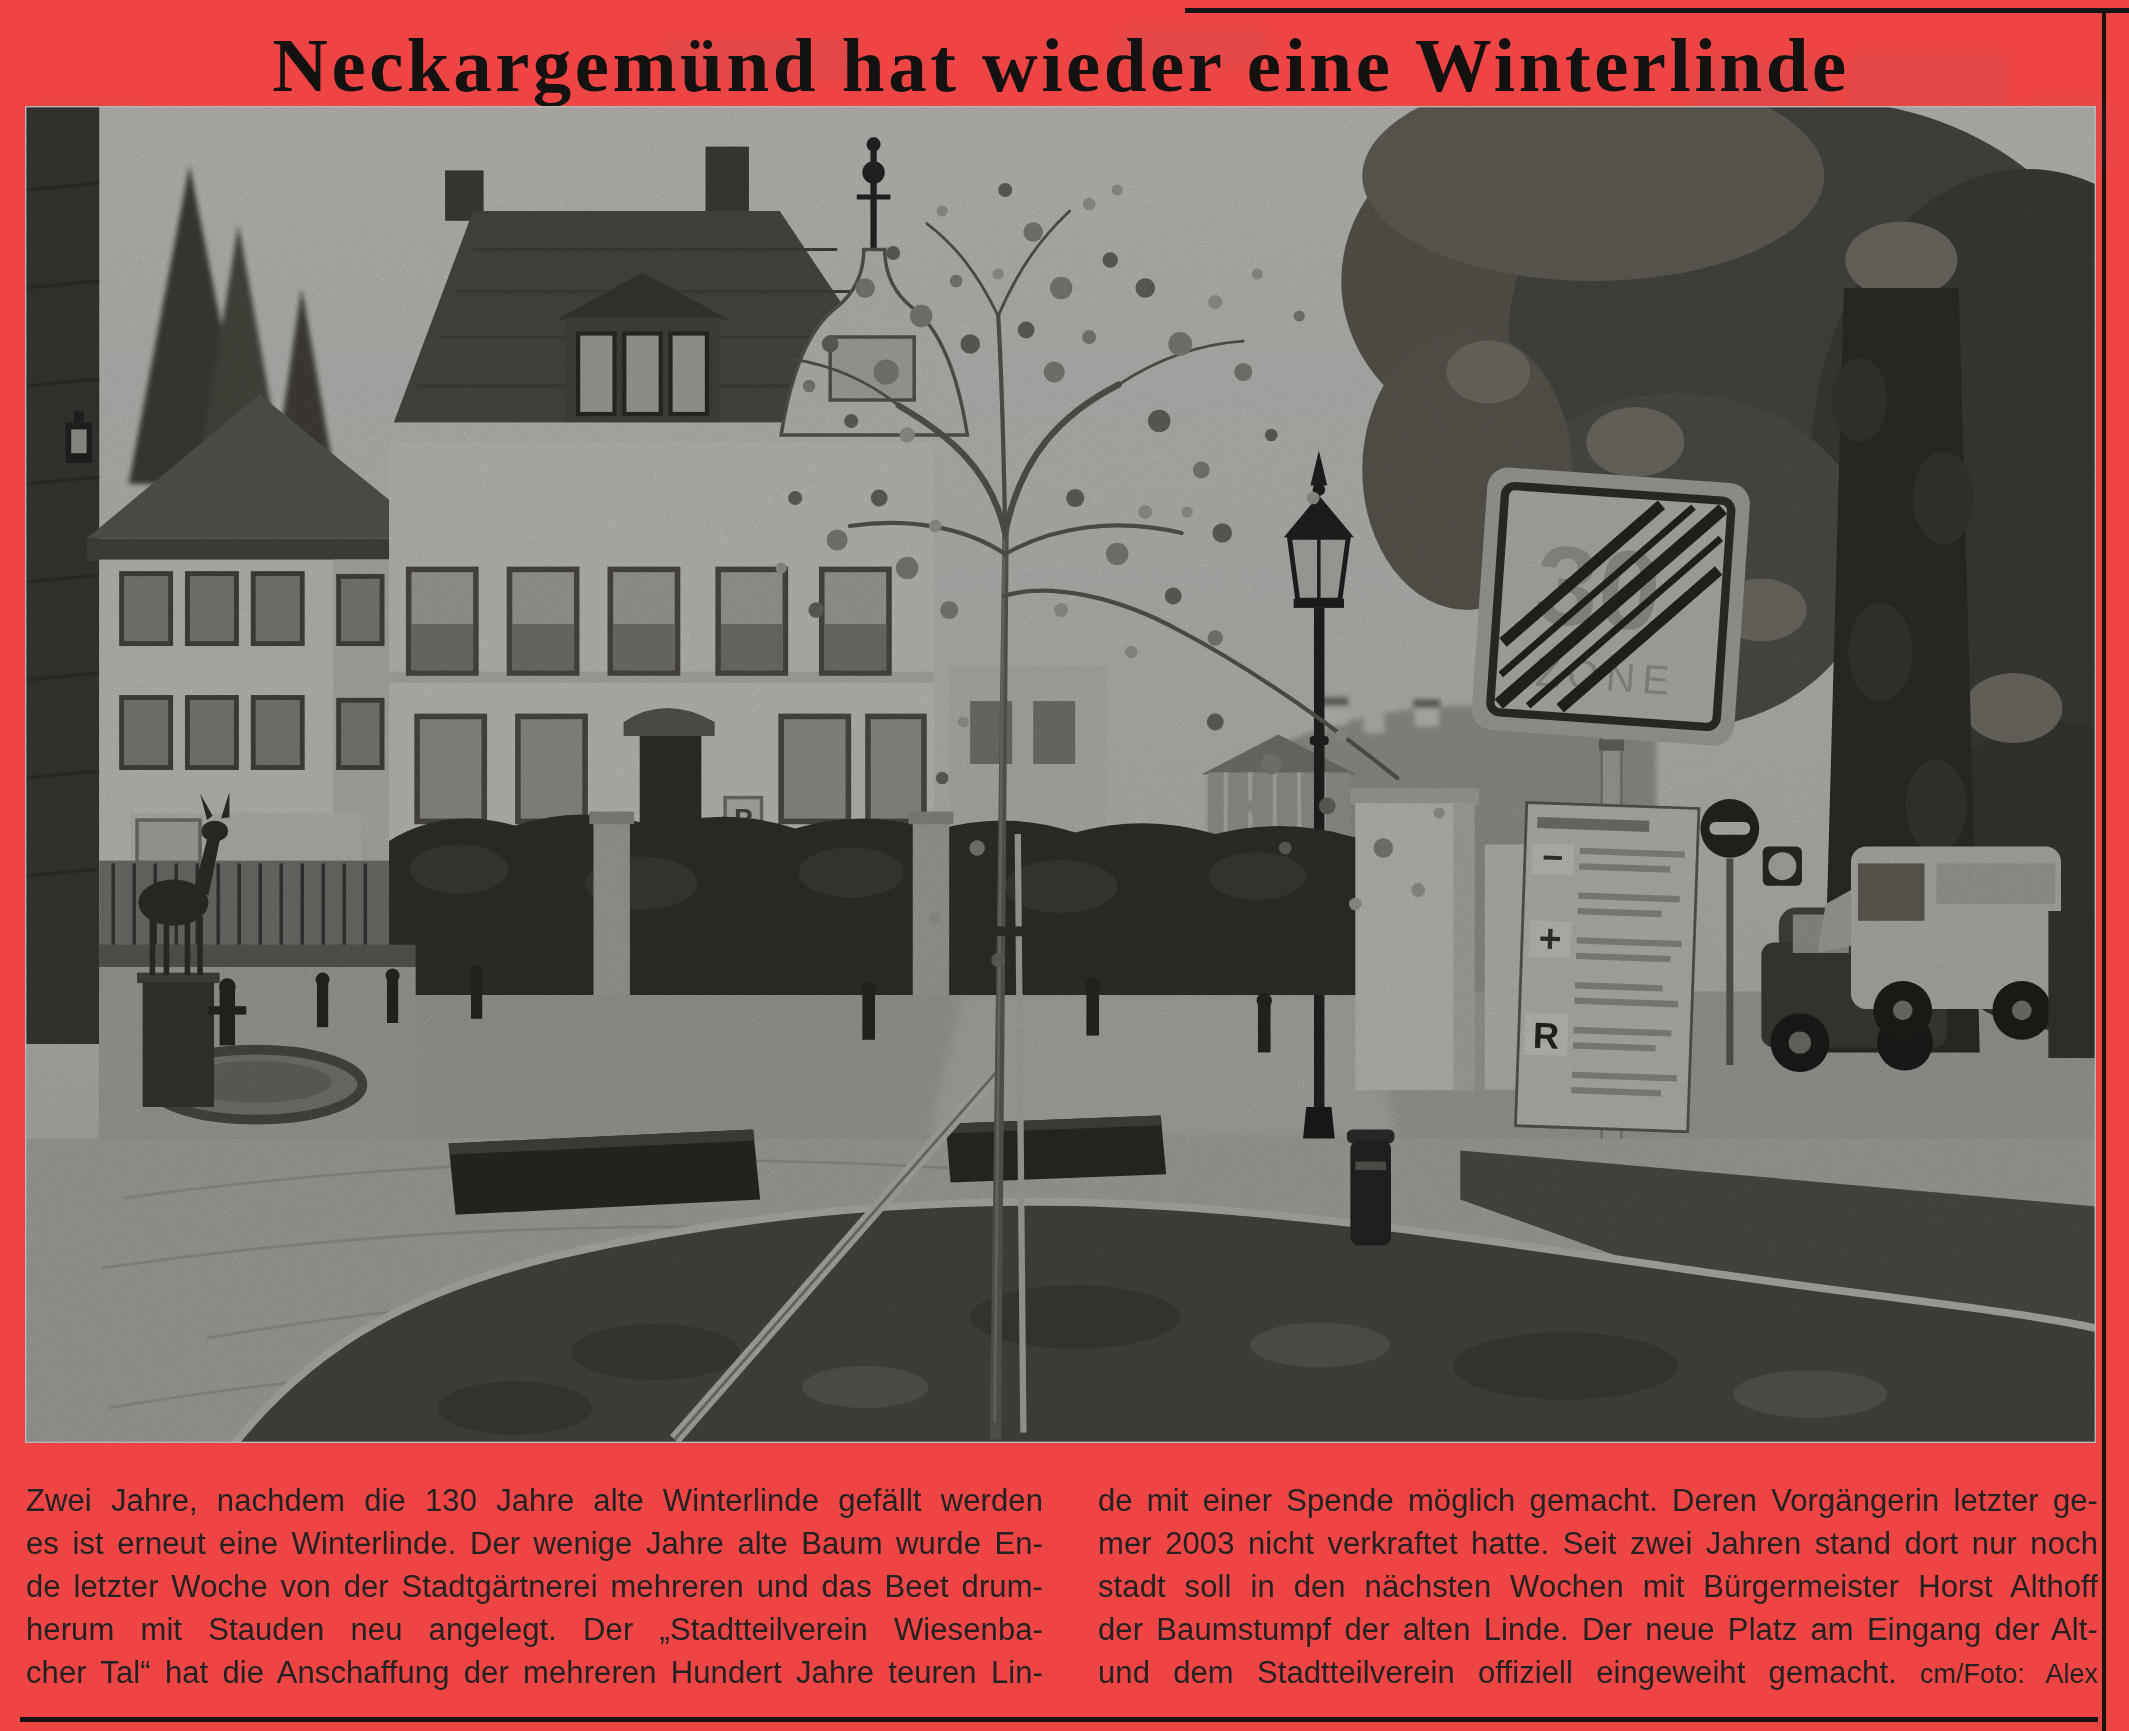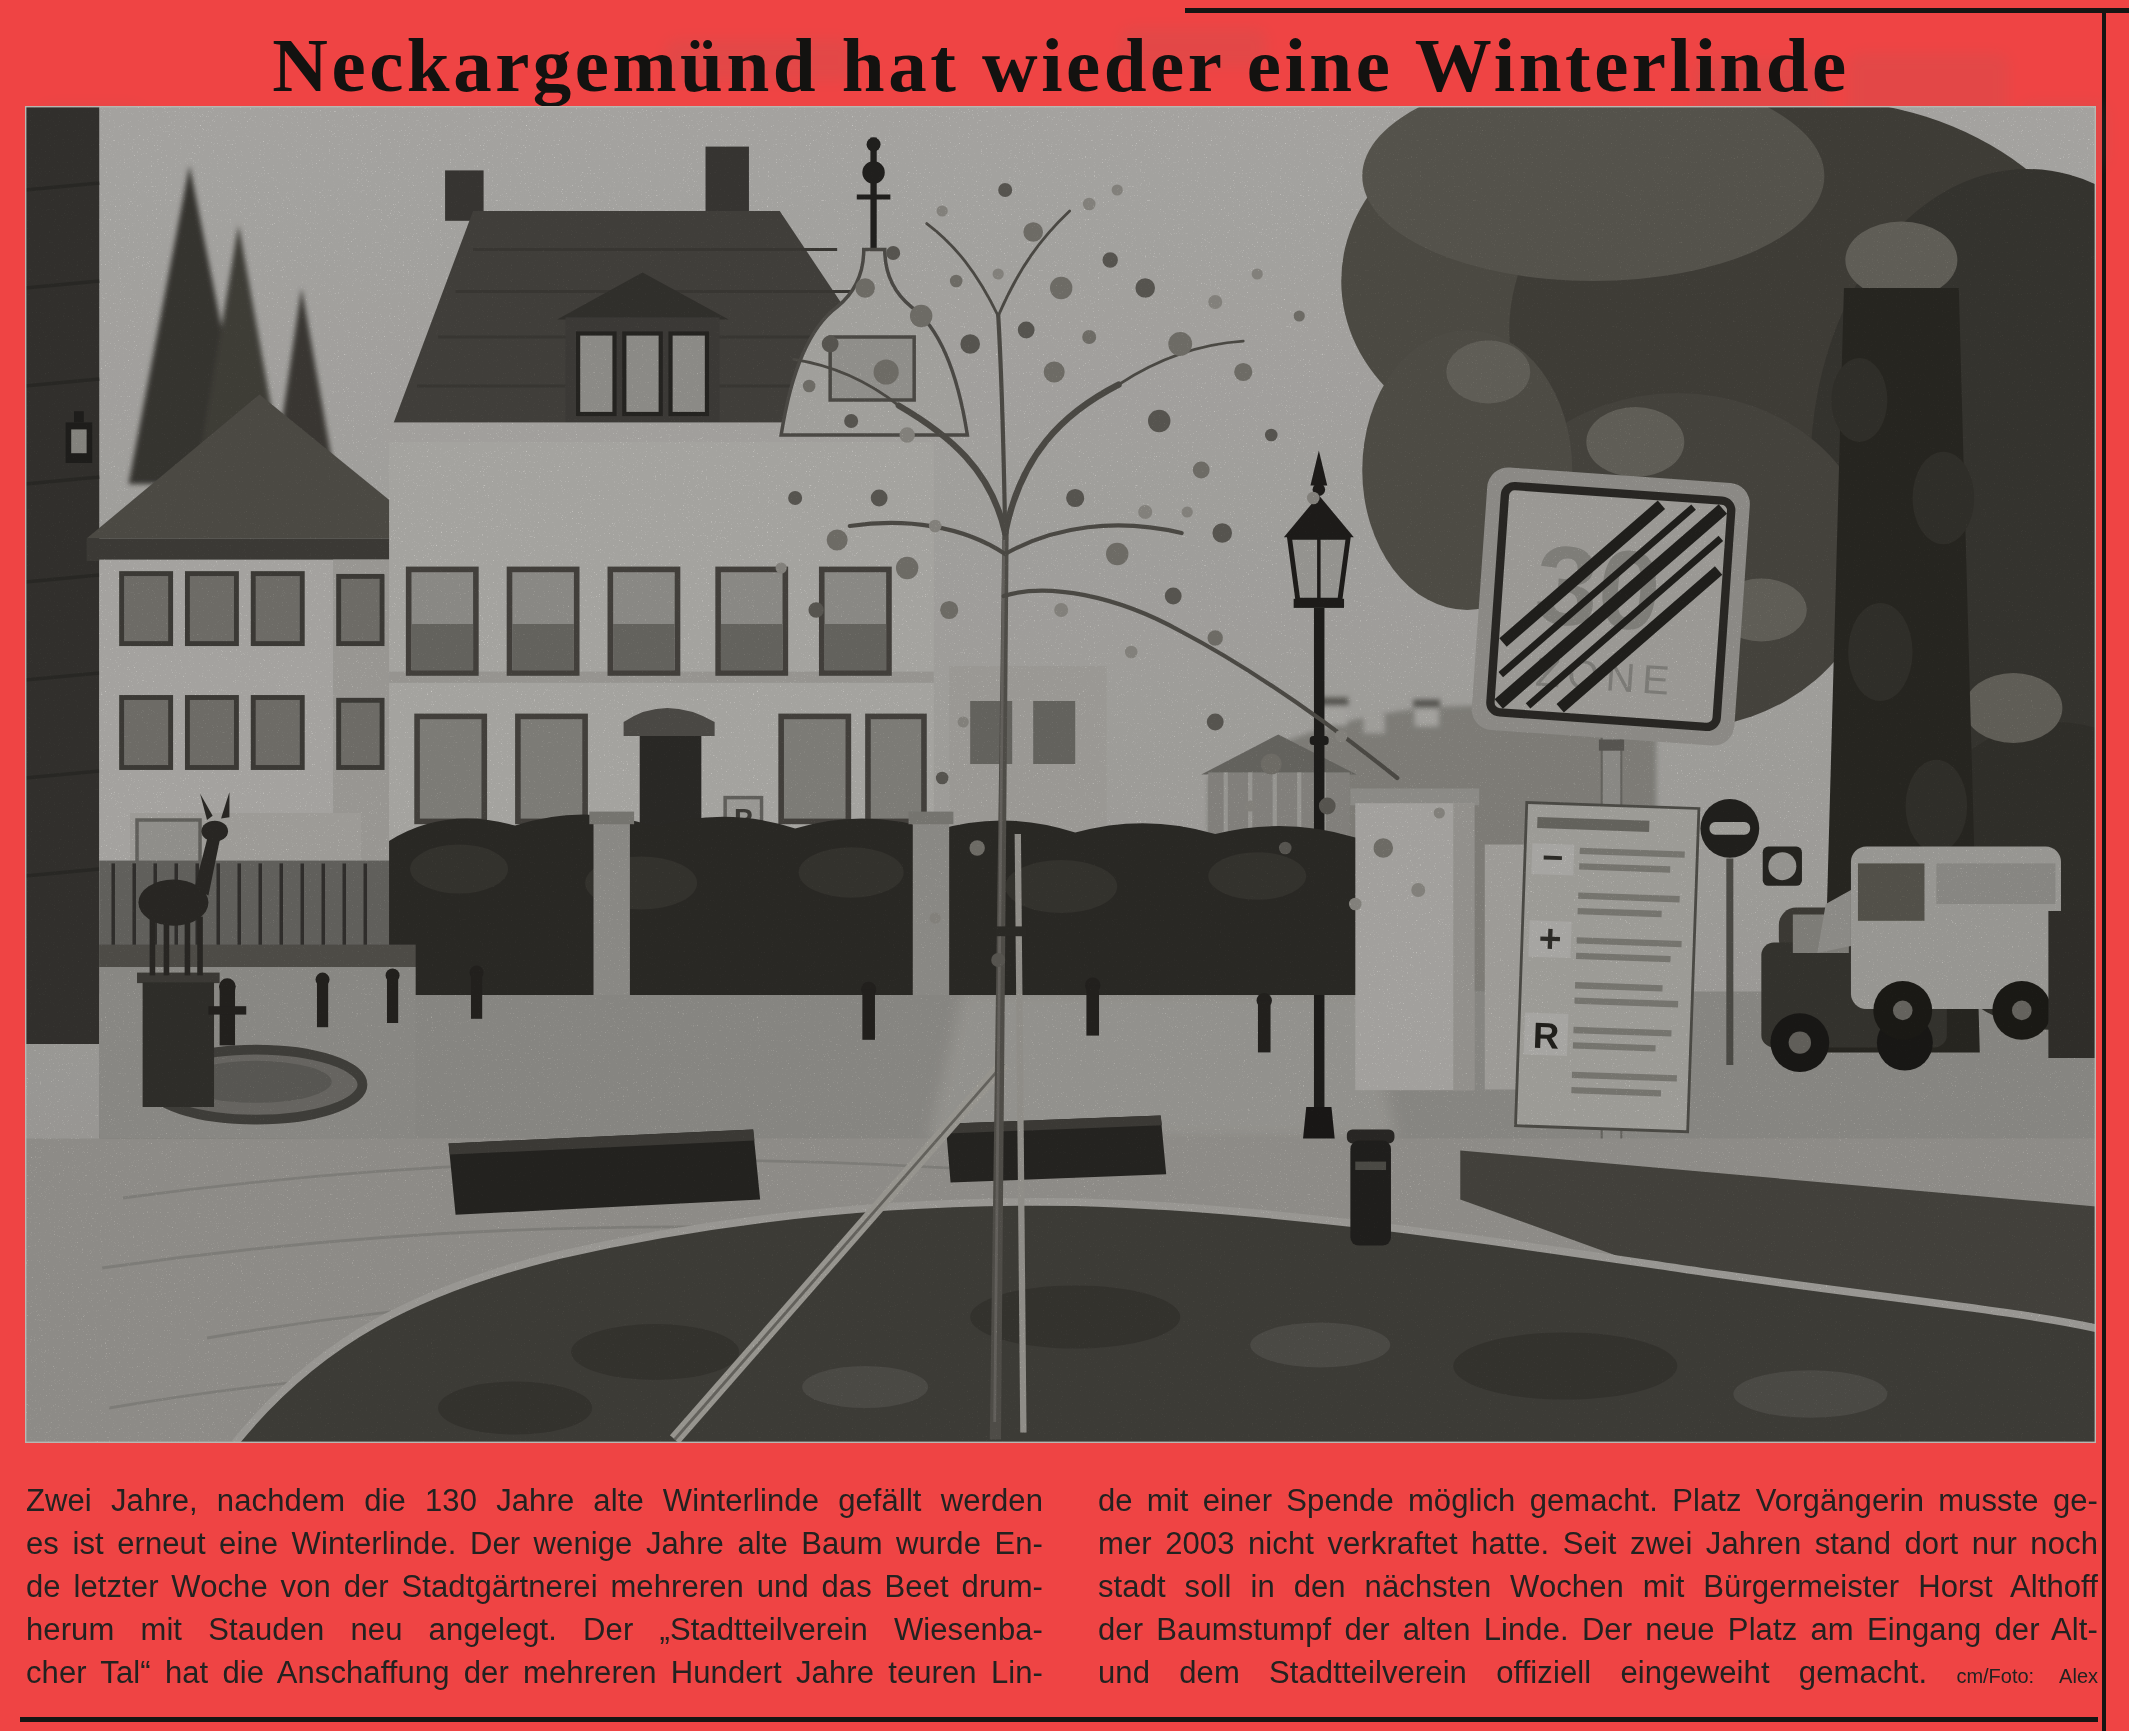--- a/index.html
+++ b/index.html
@@ -14,21 +14,21 @@
   .headline{position:absolute;left:24.5px;top:24px;width:2073px;text-align:center;
             font-family:"Liberation Serif",serif;font-weight:700;font-size:77px;line-height:1.08;
             letter-spacing:3.5px;color:#131210;white-space:nowrap;}
   .photo{position:absolute;left:24.5px;top:106px;width:2071px;height:1337px;background:#dddbd6;}
   .photo svg{display:block;width:100%;height:100%;}
   .bodycol{position:absolute;top:1479px;}
   .col-left{left:26px;width:1017px;}
   .col-right{left:1098px;width:1000px;}
   .line{font-size:31px;line-height:43px;text-align:justify;text-align-last:justify;
         letter-spacing:0.1px;color:#232220;}
-  .credit{font-size:20px;letter-spacing:0;}
+  .credit{font-size:27px;letter-spacing:0;}
 </style>
 </head>
 <body>
 
 <div class="page">
 
   <div class="rule-top"></div>
   <div class="rule-right"></div>
   <div class="rule-bottom"></div>
 
@@ -553,21 +553,21 @@
   <div class="bodycol col-left">
       <div class="line">Zwei Jahre, nachdem die 130 Jahre alte Winterlinde gefällt werden</div>
       <div class="line">es ist erneut eine Winterlinde. Der wenige Jahre alte Baum wurde En-</div>
       <div class="line">de letzter Woche von der Stadtgärtnerei mehreren und das Beet drum-</div>
       <div class="line">herum mit Stauden neu angelegt. Der „Stadtteilverein Wiesenba-</div>
       <div class="line">cher Tal“ hat die Anschaffung der mehreren Hundert Jahre teuren Lin-</div>
     </div>
 
   <div class="bodycol col-right">
     <div>
-        <div class="line">de mit einer Spende möglich gemacht. Platz Vorgängerin musste ge-</div>
+        <div class="line">de mit einer Spende möglich gemacht. Deren Vorgängerin letzter ge-</div>
         <div class="line">mer 2003 nicht verkraftet hatte. Seit zwei Jahren stand dort nur noch</div>
         <div class="line">stadt soll in den nächsten Wochen mit Bürgermeister Horst Althoff</div>
         <div class="line">der Baumstumpf der alten Linde. Der neue Platz am Eingang der Alt-</div>
       </div>
     <div class="line">
       <span>und dem Stadtteilverein offiziell eingeweiht gemacht.</span>
       <span class="credit">cm/Foto: Alex</span>
     </div>
   </div>
 

